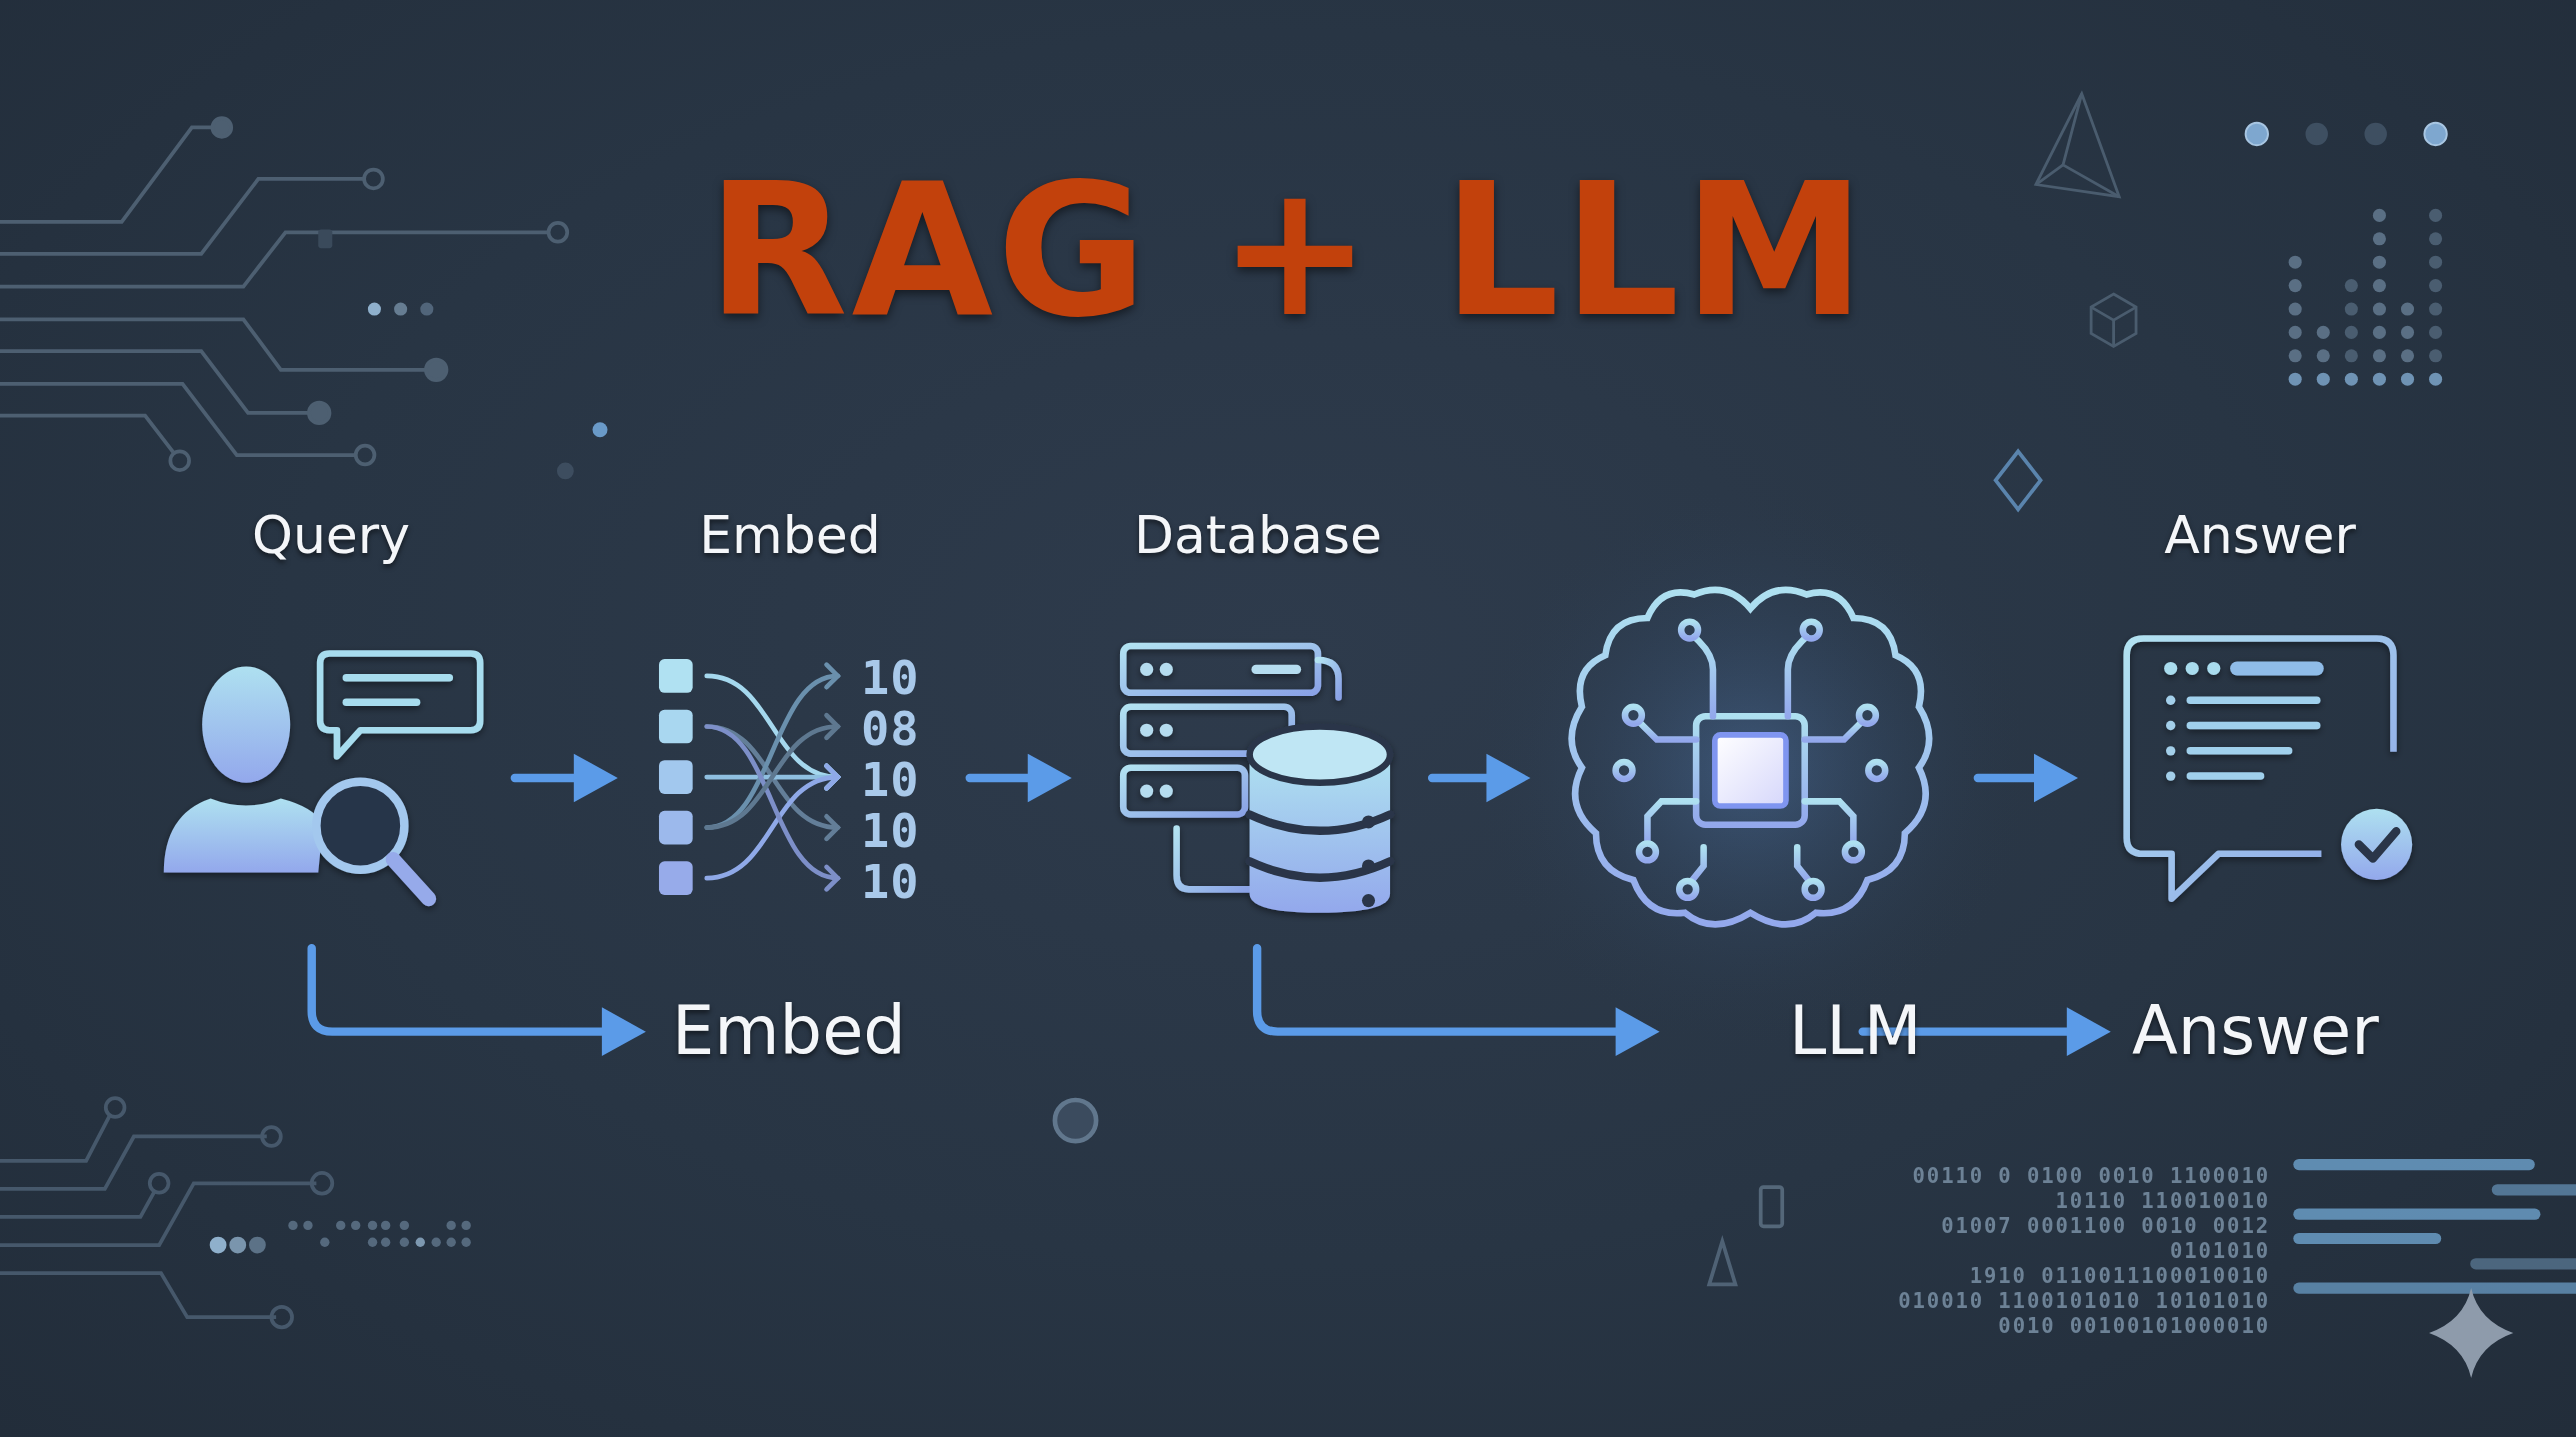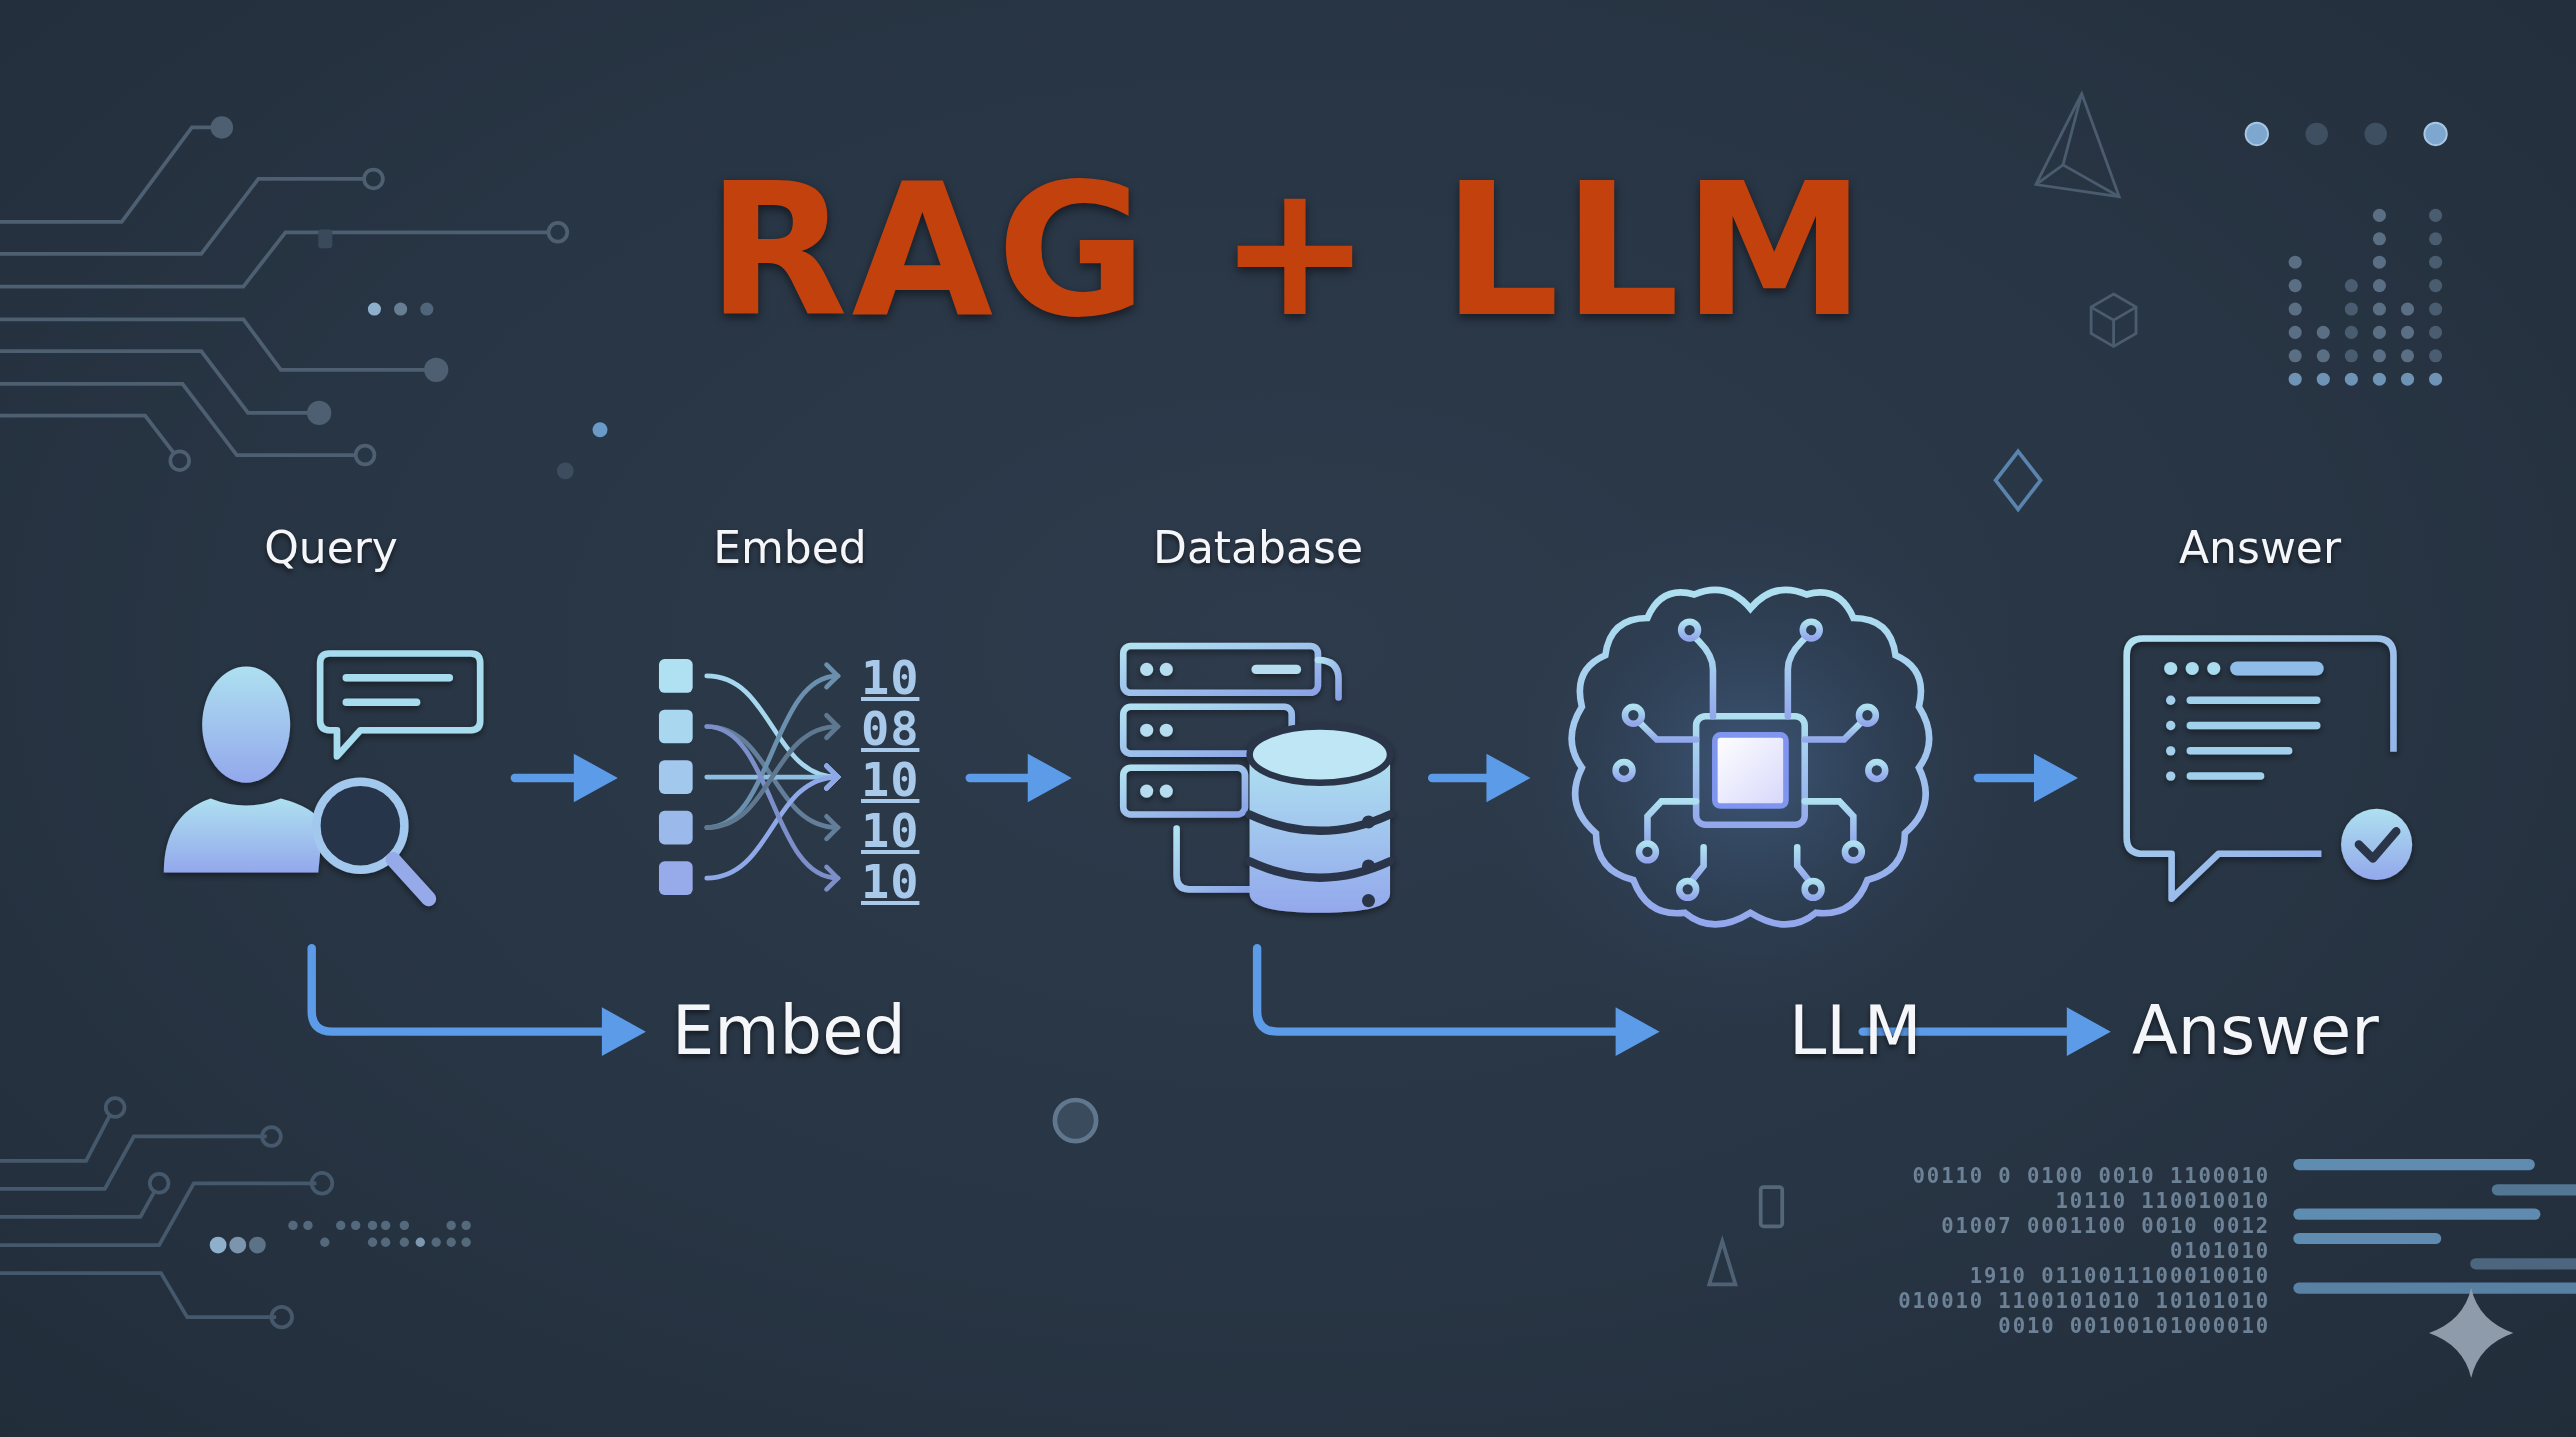--- a/index.html
+++ b/index.html
@@ -10,30 +10,30 @@
     position: relative;
   }
   .abs { position: absolute; }
   .title {
     left: 0; width: 2576px; top: 159px; text-align: center;
     font-family: "DejaVu Sans", sans-serif; font-weight: bold;
     font-size: 183px; letter-spacing: 3.7px; color: #c2410c;
     text-shadow: 0 3.7px 9.4px rgba(0,0,0,0.5); line-height: 1;
   }
   .stage-label {
-    font-size: 44px; color: #f4f6f9; text-align: center; width: 468px;
-    text-shadow: 0 2.8px 5.6px rgba(0,0,0,0.55); line-height: 1; margin-top: 17px;
+    font-size: 52px; color: #f4f6f9; text-align: center; width: 468px;
+    text-shadow: 0 2.8px 5.6px rgba(0,0,0,0.55); line-height: 1;
   }
   .flow-label {
     font-size: 67px; color: #f4f6f9; line-height: 1;
     text-shadow: 0 2.8px 5.6px rgba(0,0,0,0.55);
   }
   .bin {
     font-family: "DejaVu Sans Mono", monospace; font-size: 47px; color: #a9c9ea;
-    line-height: 51px; font-weight: bold; letter-spacing: 0.9px; text-decoration: underline;
+    line-height: 51px; font-weight: bold; letter-spacing: 0.9px;
   }
   .bg-binary {
     font-family: "DejaVu Sans Mono", monospace; font-size: 20.6px; font-weight: bold;
     color: #6d8296; text-align: right; line-height: 25px; letter-spacing: 1.9px; margin-top: 15px;
   }
   svg { overflow: visible; }
 </style>
 </head>
 <body>
 

